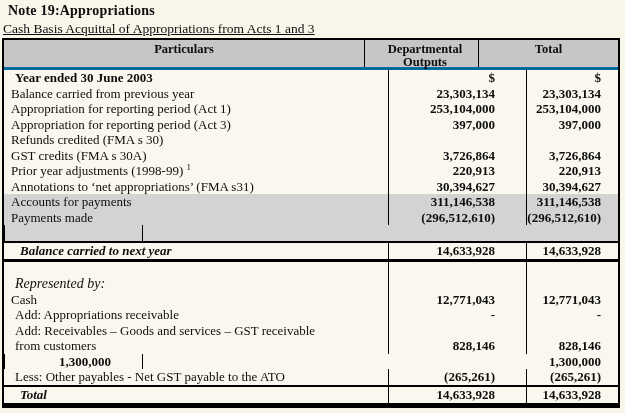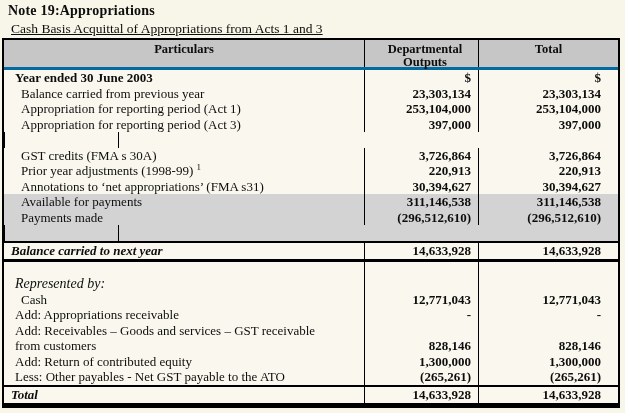--- a/index.html
+++ b/index.html
@@ -9,42 +9,42 @@
     color:#0d0d0d;
     background:#f8f5e9;
   }
   .page { position:relative; width:625px; height:413px; background:var(--page-bg,#f8f5e9); overflow:hidden;font-family:Liberation Serif, serif; }
   .title {
     position:absolute; left:8px; top:3px;
     font-size:14px; font-weight:bold; letter-spacing:.2px;
   }
   .subtitle {
     position:absolute; left:3px; top:21px;
-    font-size:13.5px; text-decoration:underline;margin-left:8px;
+    font-size:13.5px; text-decoration:underline;
   }
   .table {
     position:absolute; left:2px; top:38px; width:618px;
     border:2px solid #000; background:var(--table-bg,#faf8ee);
   }
   .thead {
     display:flex; background:var(--header-bg,#c6c6c6);
     border-bottom:3px solid #0369a1; height:30px;
   }
   .th { font-weight:bold; font-size:12.5px; text-align:center; padding-top:3px; line-height:13px; }
   .th.col-label { width:360px; }
   .th.col-dept  { width:114px; border-left:1px solid #000;padding-left:7px; }
   .th.col-total { flex:1; border-left:1px solid #000; }
-  .row { display:flex; line-height:15.5px; min-height:15.5px; font-size:13px; }
+  .row { display:flex; line-height:15.5px; min-height:15.5px; font-size:13px;gap:24px; }
   .cell { }
-  .cell.label { width:360px; padding-left:17px; white-space:nowrap; overflow:hidden; }
+  .cell.label { width:360px; padding-left:7px; white-space:nowrap; overflow:hidden; }
   .cell.dept  { width:114px; border-left:1px solid #000; text-align:right; padding-right:7px; font-weight:bold; }
   .cell.total { flex:1; border-left:1px solid #000; text-align:right; padding-right:17px; font-weight:bold; }
   .row.bold .label { font-weight:bold; }
   .row.indent .label { padding-left:11px; }
-  .row.indent-sm .label { padding-left:7px; }
+  .row.indent-sm .label { padding-left:16px; }
   .row.shaded { background:var(--shaded-bg,#d3d3d3); }
   .row.rule { border-top:2px solid #000; border-bottom:3px solid #000; line-height:16px; }
   .row.bolditalic .label { font-weight:bold; font-style:italic; }
   .row.spacer { height:12px; min-height:12px; line-height:12px; }
   .row.represented { min-height:18px; }
   .row.represented .label { font-style:italic; font-size:14px; padding-top:4px; line-height:12px; }
   sup { font-size:9px; line-height:0; }
 </style>
 </head>
 <body>
@@ -74,40 +74,41 @@
     <div class="cell label">Appropriation for reporting period (Act 1)</div>
     <div class="cell dept">253,104,000</div>
     <div class="cell total">253,104,000</div>
   </div>
         <div class="row">
     <div class="cell label">Appropriation for reporting period (Act 3)</div>
     <div class="cell dept">397,000</div>
     <div class="cell total">397,000</div>
   </div>
         <div class="row">
+    <div class="cell label">Refunds credited (FMA s 30)</div>
     <div class="cell dept"></div>
     <div class="cell total"></div>
   </div>
         <div class="row">
     <div class="cell label">GST credits (FMA s 30A)</div>
     <div class="cell dept">3,726,864</div>
     <div class="cell total">3,726,864</div>
   </div>
         <div class="row">
     <div class="cell label">Prior year adjustments (1998-99) <sup>1</sup></div>
     <div class="cell dept">220,913</div>
     <div class="cell total">220,913</div>
   </div>
         <div class="row">
     <div class="cell label">Annotations to ‘net appropriations’ (FMA s31)</div>
     <div class="cell dept">30,394,627</div>
     <div class="cell total">30,394,627</div>
   </div>
         <div class="row shaded">
-    <div class="cell label">Available for payments</div>
+    <div class="cell label">Accounts for payments</div>
     <div class="cell dept">311,146,538</div>
     <div class="cell total">311,146,538</div>
   </div>
         <div class="row shaded">
     <div class="cell label">Payments made</div>
     <div class="cell dept">(296,512,610)</div>
     <div class="cell total">(296,512,610)</div>
   </div>
         <div class="row shaded">
     <div class="cell dept"></div>
@@ -142,21 +143,20 @@
     <div class="cell label">Add: Receivables – Goods and services – GST receivable</div>
     <div class="cell dept"></div>
     <div class="cell total"></div>
   </div>
         <div class="row indent">
     <div class="cell label">from customers</div>
     <div class="cell dept">828,146</div>
     <div class="cell total">828,146</div>
   </div>
         <div class="row indent">
-    <div class="cell label">Add: Return of contributed equity</div>
     <div class="cell dept">1,300,000</div>
     <div class="cell total">1,300,000</div>
   </div>
         <div class="row indent">
     <div class="cell label">Less: Other payables - Net GST payable to the ATO</div>
     <div class="cell dept">(265,261)</div>
     <div class="cell total">(265,261)</div>
   </div>
         <div class="row rule bolditalic indent-sm">
     <div class="cell label">Total</div>

